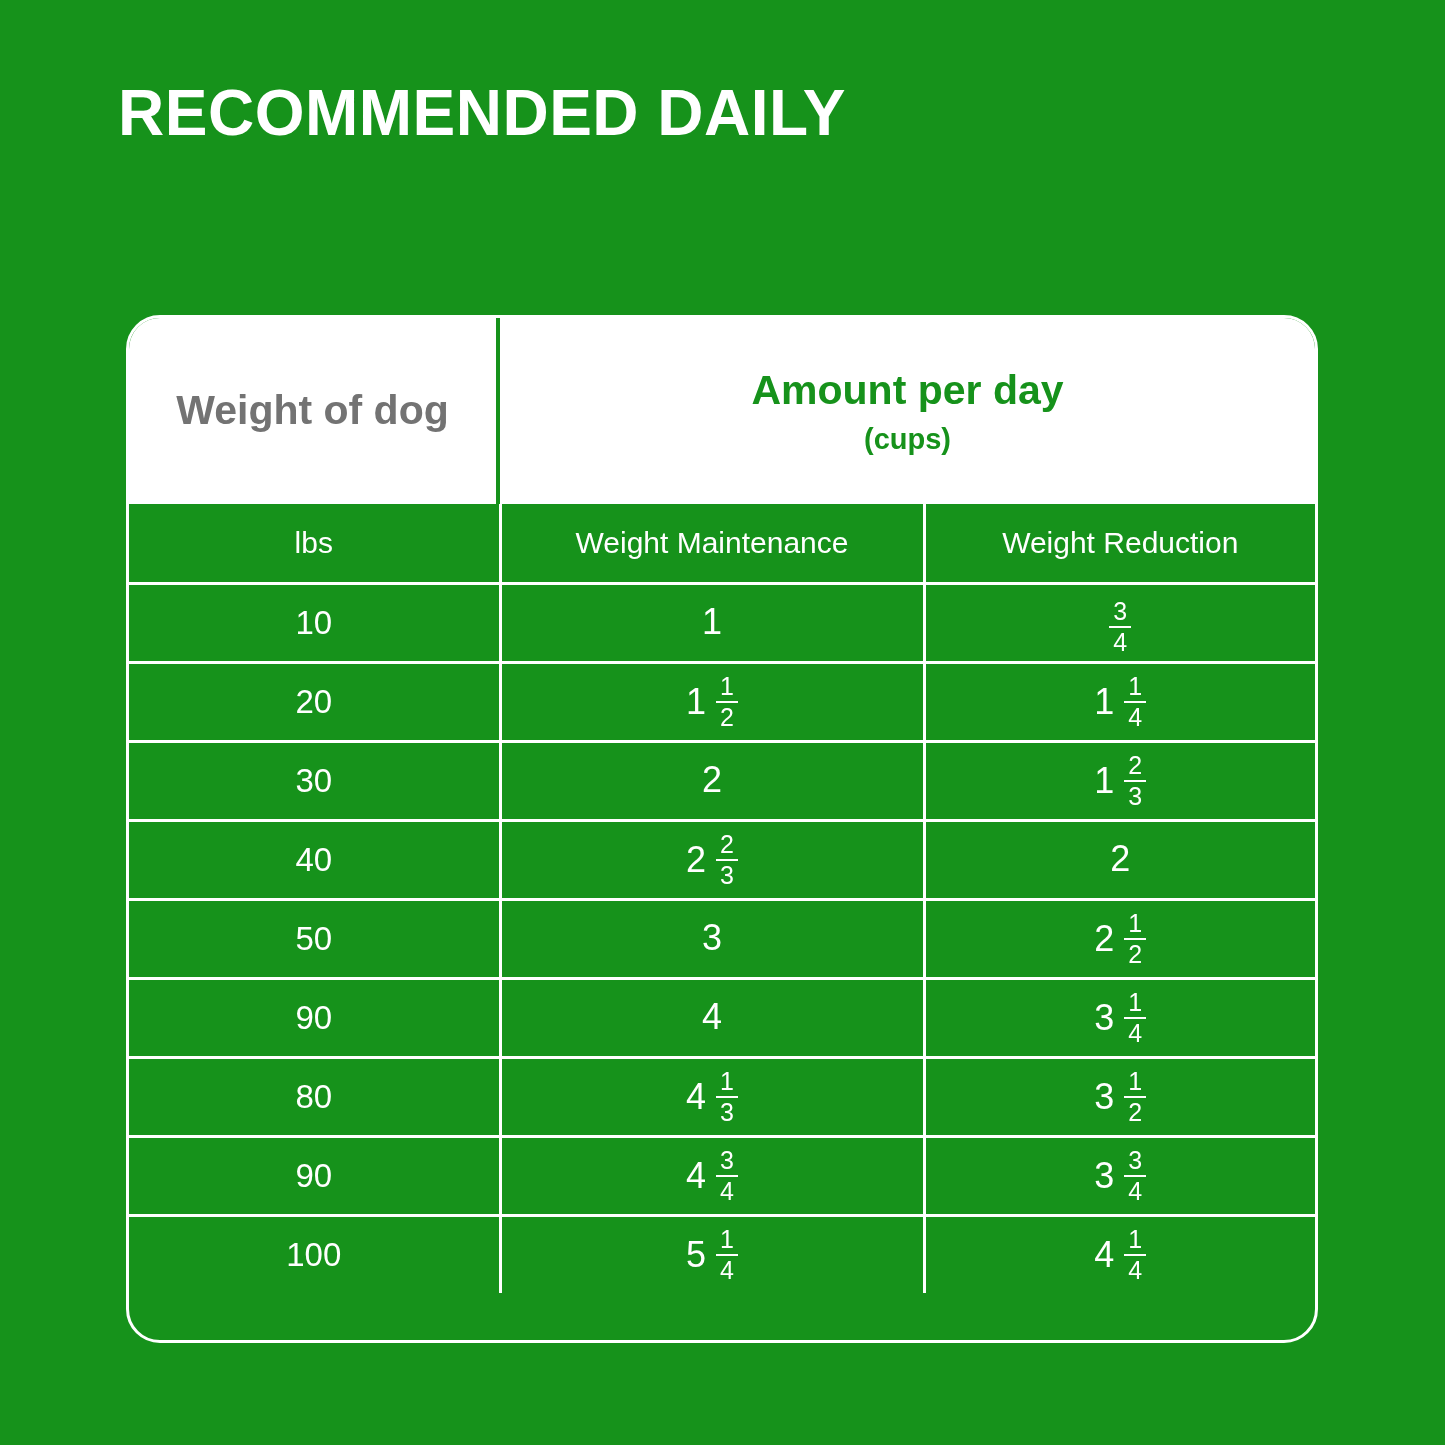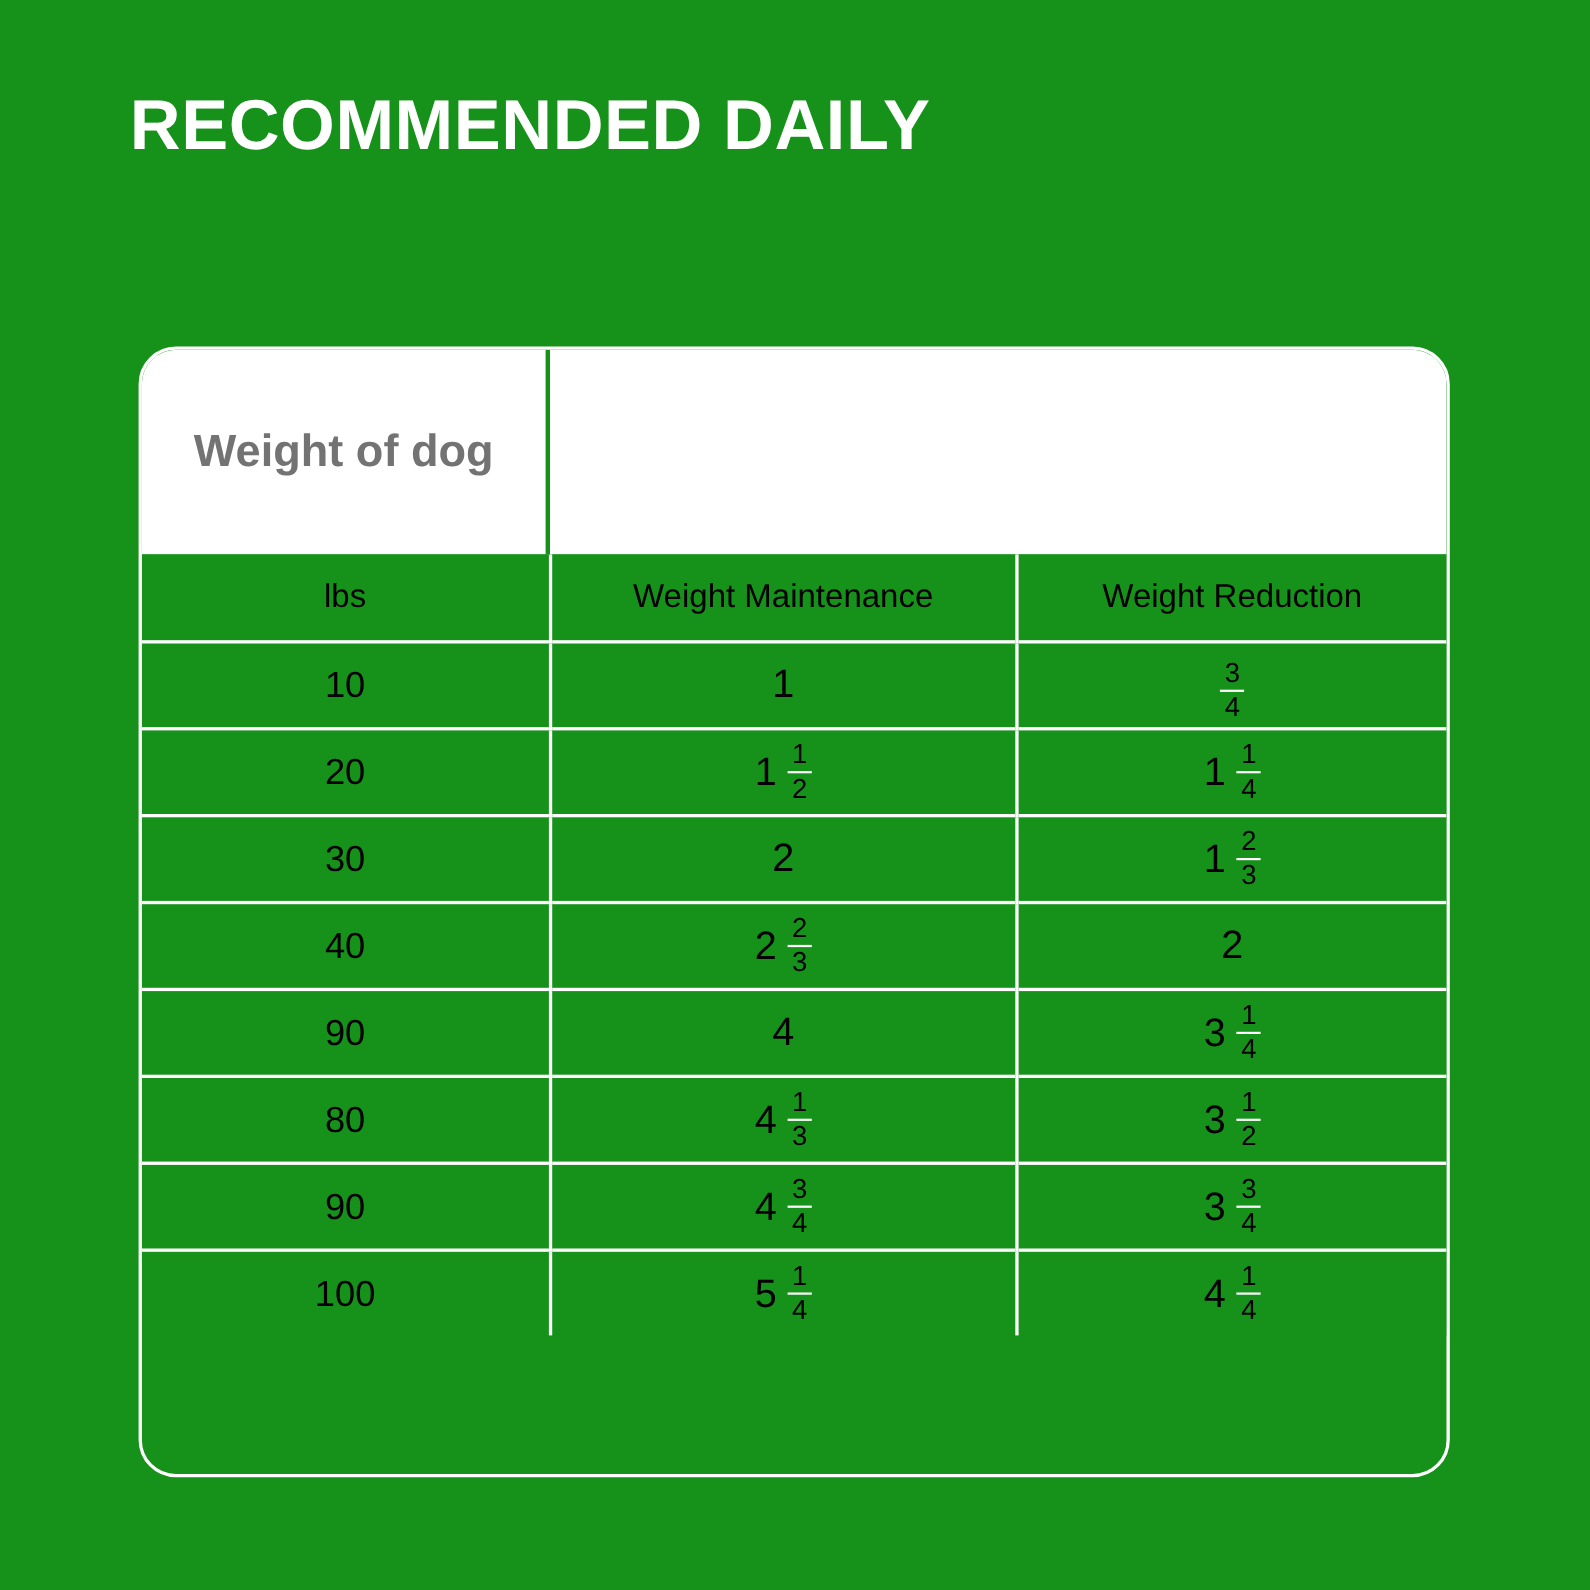--- a/index.html
+++ b/index.html
@@ -99,21 +99,21 @@
     table-layout: fixed;
     background: #16921b;
   }
   table.grid col.c1 { width: 371px; }
   table.grid col.c2 { width: 424px; }
   table.grid col.c3 { width: 391px; }
 
   table.grid td, table.grid th {
     border-top: 3px solid #ffffff;
     border-right: 3px solid #ffffff;
-    color: #000000;
+    color: #ffffff;
     text-align: center;
     vertical-align: middle;
     font-weight: normal;
     padding: 0;
     height: 76px;
   }
   table.grid td:last-child, table.grid th:last-child {
     border-right: none;
     margin-top: 48px;
   }
@@ -164,20 +164,24 @@
 
   <div class="title">
     <span class="line">RECOMMENDED DAILY</span>
   </div>
 
   <div class="table-wrap">
 
     <div class="head-band">
       <div class="head-left">
         <div class="head-left-text">Weight of dog</div>
+      </div>
+      <div class="head-right">
+        <div class="head-right-title">Amount per day</div>
+        <div class="head-right-sub">(cups)</div>
       </div>
     </div>
 
     <table class="grid">
       <colgroup>
         <col class="c1">
           <col class="c2">
           <col class="c3">
       </colgroup>
       <thead>
@@ -257,20 +261,38 @@
             </span>
           </td>
           <td>
             <span class="amount">
               <span class="whole only-whole" style="margin: 0px;">2</span>
 
             </span>
           </td>
         </tr>
         <tr>
+          <td>50</td>
+          <td>
+            <span class="amount">
+              <span class="whole only-whole" style="margin: 0px;">3</span>
+
+            </span>
+          </td>
+          <td>
+            <span class="amount">
+              <span class="whole">2</span>
+              <span class="frac">
+                <span class="num">1</span>
+                <span class="den">2</span>
+              </span>
+            </span>
+          </td>
+        </tr>
+        <tr>
           <td>90</td>
           <td>
             <span class="amount">
               <span class="whole only-whole" style="margin: 0px;">4</span>
 
             </span>
           </td>
           <td>
             <span class="amount">
               <span class="whole">3</span>

